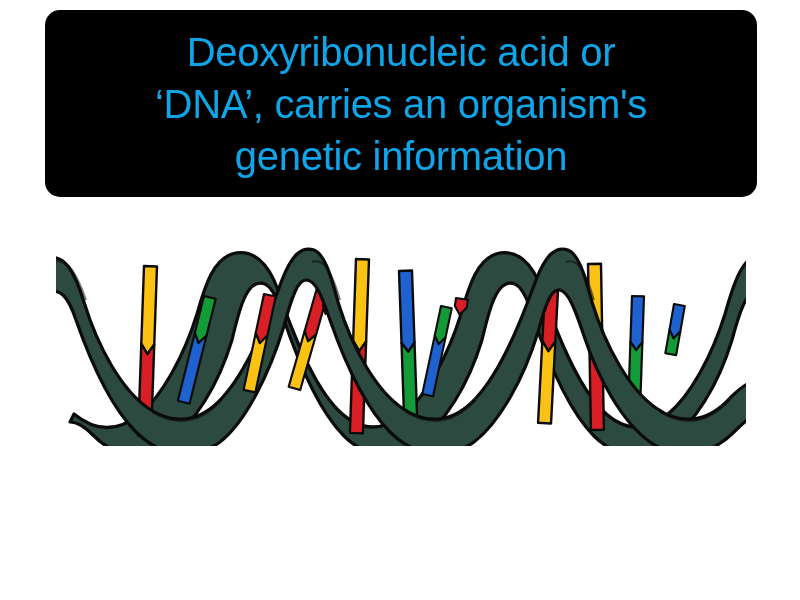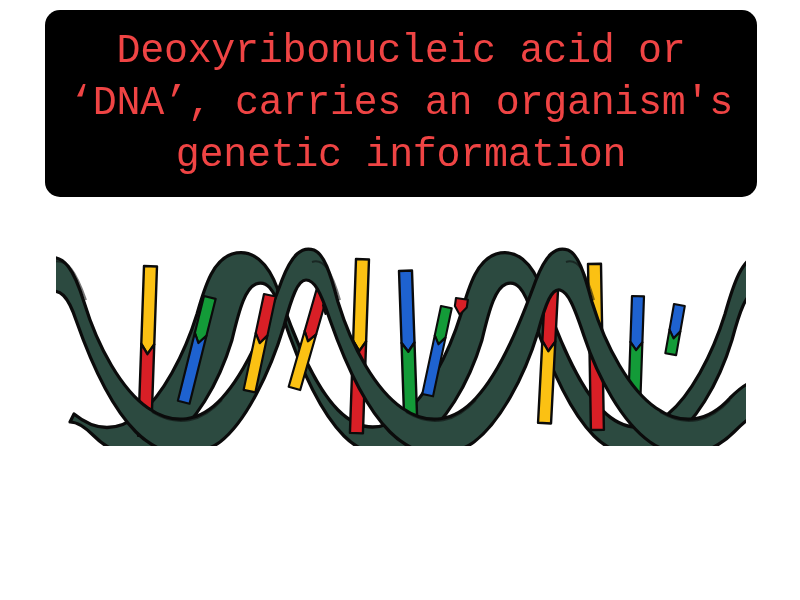--- a/index.html
+++ b/index.html
@@ -24,22 +24,22 @@
     background: #000000;
     border-radius: 15px;
     display: flex;
     align-items: center;
     justify-content: center;
     box-sizing: border-box;
     padding: 4px 14px;
   }
 
   #definition-text {
-    color: #ef4444;
-    font-family: Liberation Mono, monospace;
+    color: #0ea5e9;
+    font-family: Liberation Sans, sans-serif;
     font-size: 40px;
     line-height: 1.30;
     text-align: center;
     letter-spacing: -0.3px;
     font-weight: 400;
     white-space: pre-line;
     margin: 0;
   }
 
   #dna-figure {

